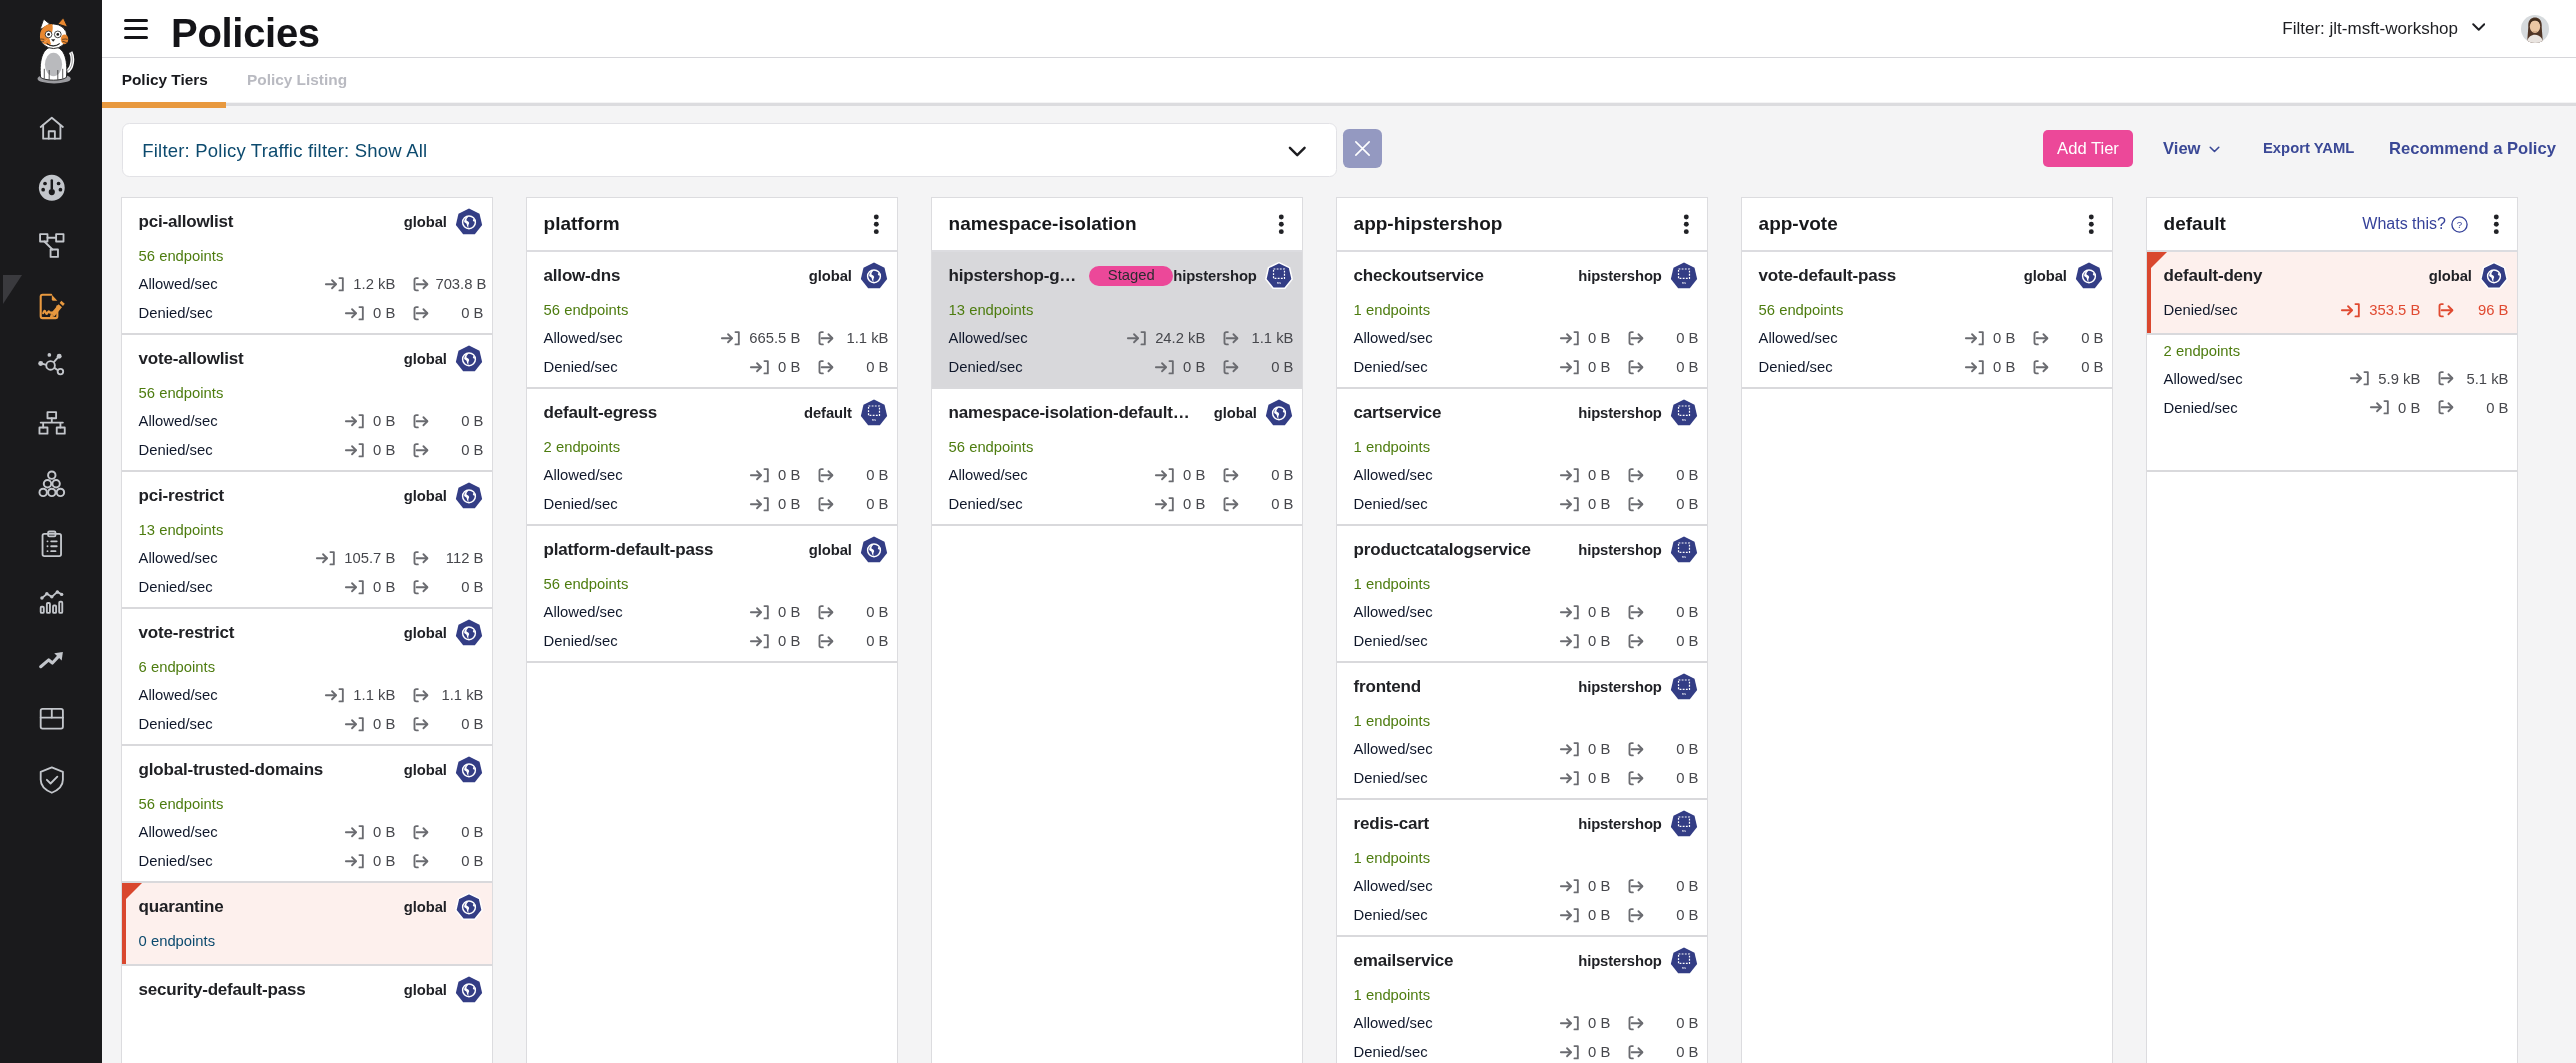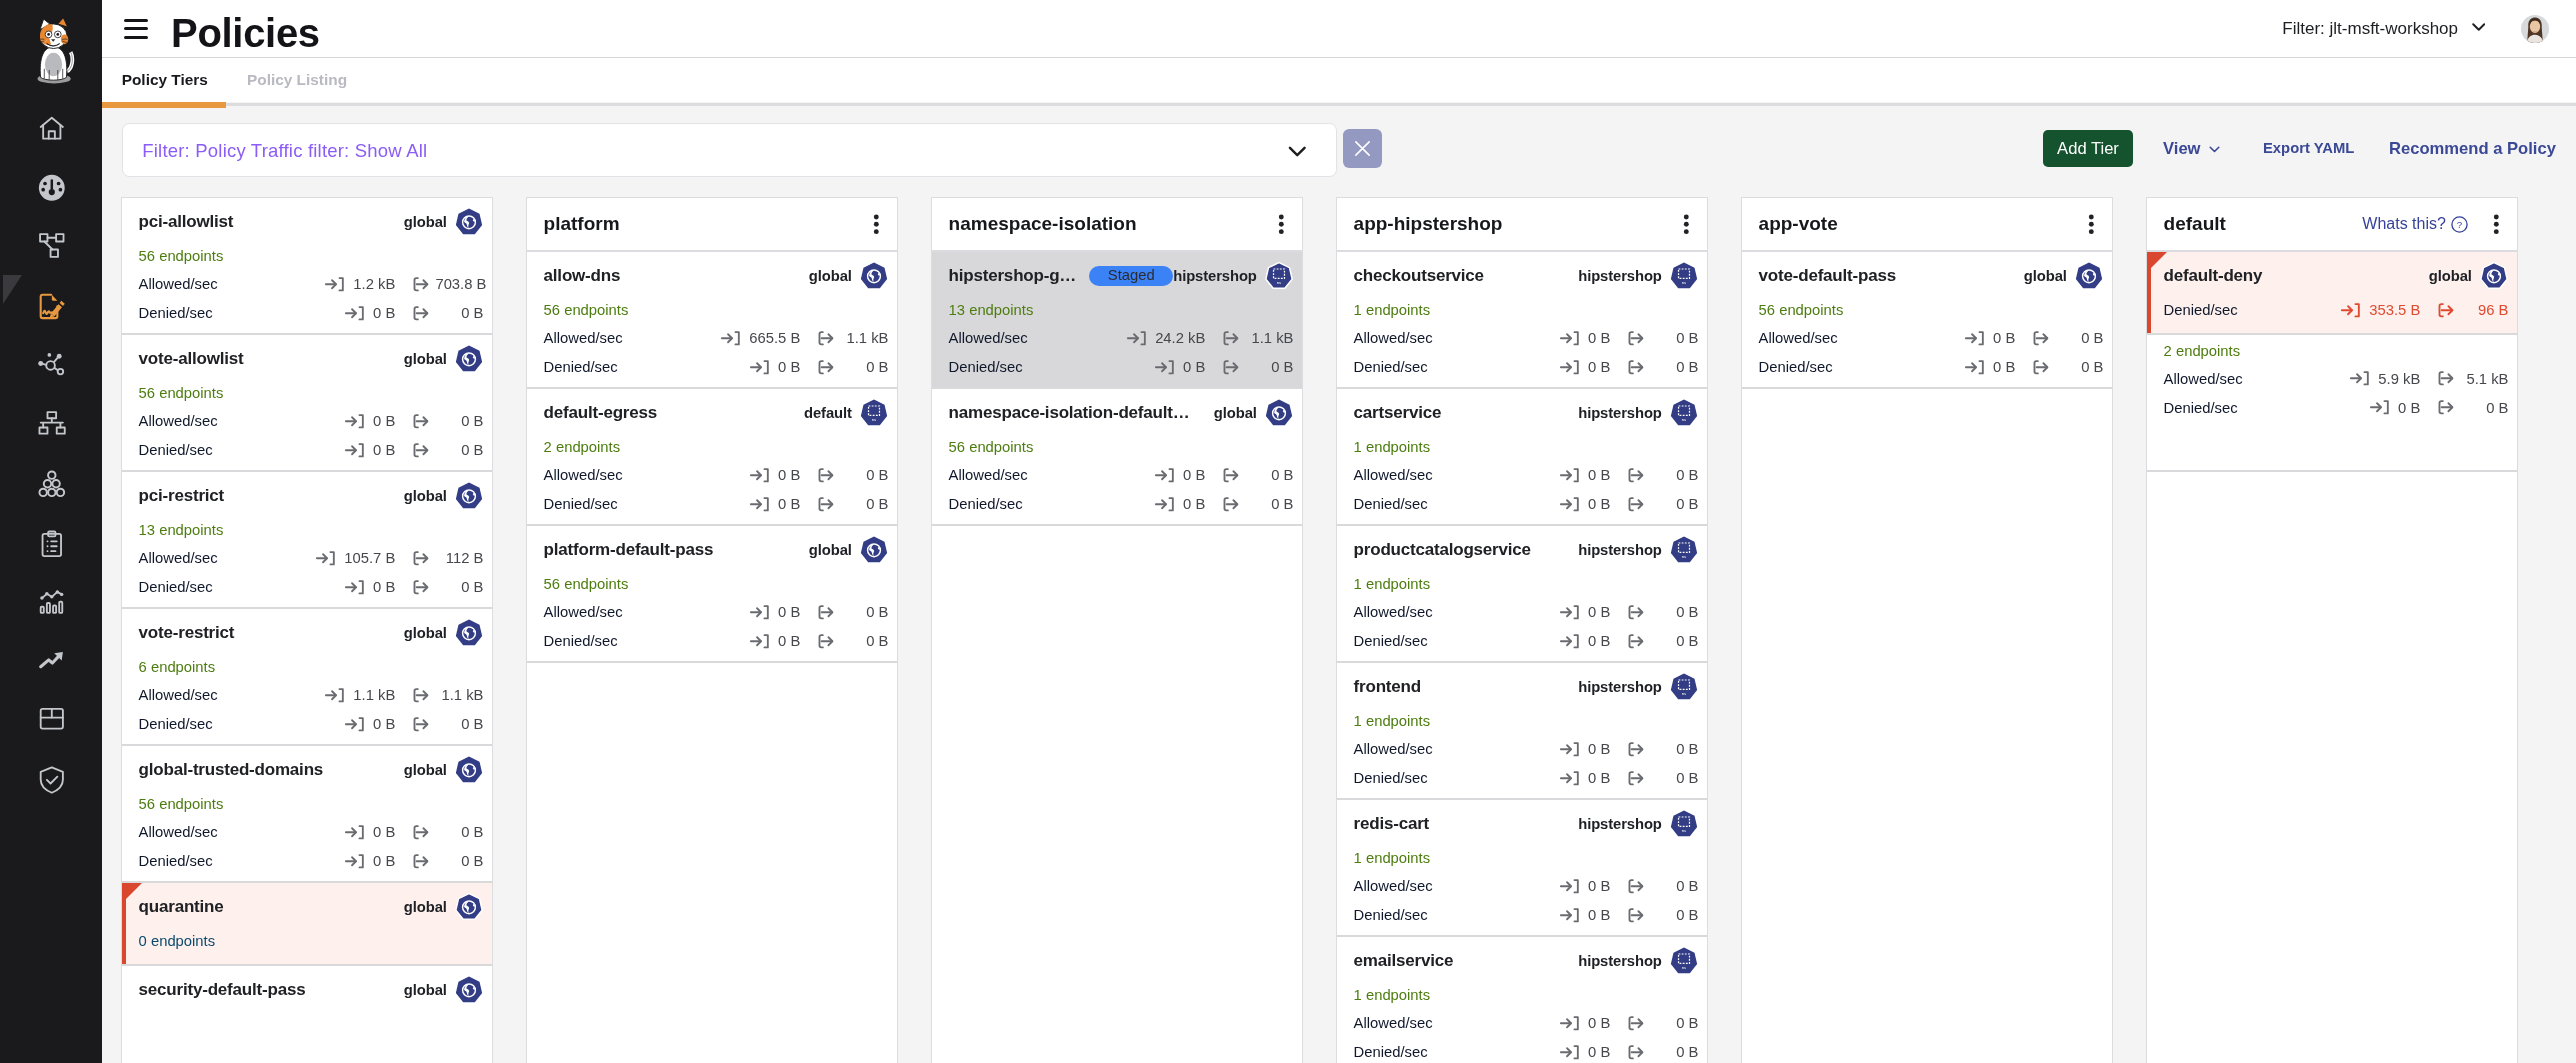--- a/index.html
+++ b/index.html
@@ -13,26 +13,26 @@
 #cchev { position:absolute; right:91px; top:23.4px; }
 .avatar { position:absolute; right:27px; top:15.4px; }
 #tabs { position:absolute; left:102px; top:58px; right:0; height:44px; background:#fff; }
 #tabtrack { position:absolute; left:102px; top:103px; right:0; height:3.1px; background:#dcdcdf; }
 #tabind { position:absolute; left:102px; top:102px; width:124px; height:6.2px; background:#e8993f; z-index:2; }
 .tab { position:absolute; top:0; height:43px; line-height:43px; font-size:15.4px; font-weight:bold; }
 #tab1 { left:19.7px; color:#18191d; }
 #tab2 { left:145px; color:#b9bac1; }
 #toolbar { position:absolute; left:102px; top:106px; right:0; height:91px; }
 #filter { position:absolute; left:20.3px; top:16.6px; width:1215px; height:54px; background:#fff; border:1.2px solid #e2e2e6; border-radius:7.4px; }
-#filter .ft { position:absolute; left:19px; top:0; line-height:53px; font-size:18.5px; letter-spacing:0.2px; color:#8b5cf6; }
+#filter .ft { position:absolute; left:19px; top:0; line-height:53px; font-size:18.5px; letter-spacing:0.2px; color:#0c4a6e; }
 #filter svg { position:absolute; right:29.6px; top:22px; }
 #xbtn { position:absolute; left:1241px; top:23.4px; width:39px; height:39px; background:#9499c1; border-radius:6.2px; color:#fff; }
 #xbtn svg { position:absolute; left:11px; top:11px; }
 .hbtn { position:absolute; top:24px; height:37px; font-size:16.6px; }
-#addtier { left:1941px; width:90px; background:#14532d; color:#fff; border-radius:5px; text-align:center; line-height:37px; }
+#addtier { left:1941px; width:90px; background:#ec4899; color:#fff; border-radius:5px; text-align:center; line-height:37px; }
 #viewbtn { left:2061px; line-height:37px; color:#3a4896; font-weight:bold; }
 #viewbtn svg { vertical-align:middle; margin-left:8.6px; }
 #exportbtn { left:2161px; line-height:37px; color:#3a4896; font-weight:bold; font-size:14.8px; }
 #recbtn { left:2287px; line-height:37px; color:#3a4896; font-weight:bold; }
 #cols { position:absolute; left:121px; top:197px; display:flex; gap:33px; }
 .tier { width:372px; height:887px; background:#fff; border:1.2px solid #dcdcdf; }
 .th { height:54px; border-bottom:2.5px solid #dcdce0; display:flex; align-items:center; padding:0 16px 0 16.6px; }
 .th h2 { font-size:19px; font-weight:bold; color:#17181b; }
 .kb { margin-left:auto; flex:none; }
 .th .whats { margin-left:auto; font-size:16px; color:#36429a; }
@@ -41,21 +41,21 @@
 .card { position:relative; height:137px; border-bottom:2.5px solid #d9d9dc; padding:0 8.6px 0 16.6px; background:#fff; overflow:hidden; }
 .card.short { height:83px; }
 .card.staged { background:#d8d8db; }
 .card.pink { background:#fdf0ed; }
 .card .stripe { position:absolute; left:0; top:0; bottom:0; width:3.7px; background:#d9472e; }
 .card .wedge { position:absolute; left:0; top:0; width:0; height:0; border-top:20.3px solid #d9472e; border-right:20.3px solid transparent; }
 .r1 { margin-top:6.2px; height:36px; display:flex; align-items:center; }
 .ct { font-size:17px; font-weight:bold; color:#202125; letter-spacing:-0.2px; white-space:nowrap; }
 .ct.trunc { max-width:137px; overflow:hidden; text-overflow:ellipsis; }
 .ct.trunc2 { max-width:244px; overflow:hidden; text-overflow:ellipsis; }
-.pill { margin-left:9.9px; background:#3b82f6; border-radius:9.9px; height:19.7px; line-height:19.7px; padding:0 18.5px; font-size:14.8px; color:#2b2c31; flex:none; }
+.pill { margin-left:9.9px; background:#ec4899; border-radius:9.9px; height:19.7px; line-height:19.7px; padding:0 18.5px; font-size:14.8px; color:#2b2c31; flex:none; }
 .nsl { margin-left:auto; font-size:14.8px; font-weight:bold; color:#1f2025; letter-spacing:-0.1px; }
 .ni { margin-left:8.6px; flex:none; }
 .r2 { margin-top:3.7px; height:24.6px; display:flex; align-items:center; }
 .ep { font-size:14.8px; color:#4d7c0f; }
 .ep.epred { color:#0c4a6e; }
 .r2d { margin-top:3.7px; height:24.6px; display:flex; align-items:center; }
 .r3 { margin-top:3.1px; height:24.6px; display:flex; align-items:center; }
 .r4 { margin-top:4.3px; height:24.6px; display:flex; align-items:center; }
 .lbl { font-size:14.8px; color:#0f172a; }
 .vals { margin-left:auto; display:flex; align-items:center; color:#505156; }

